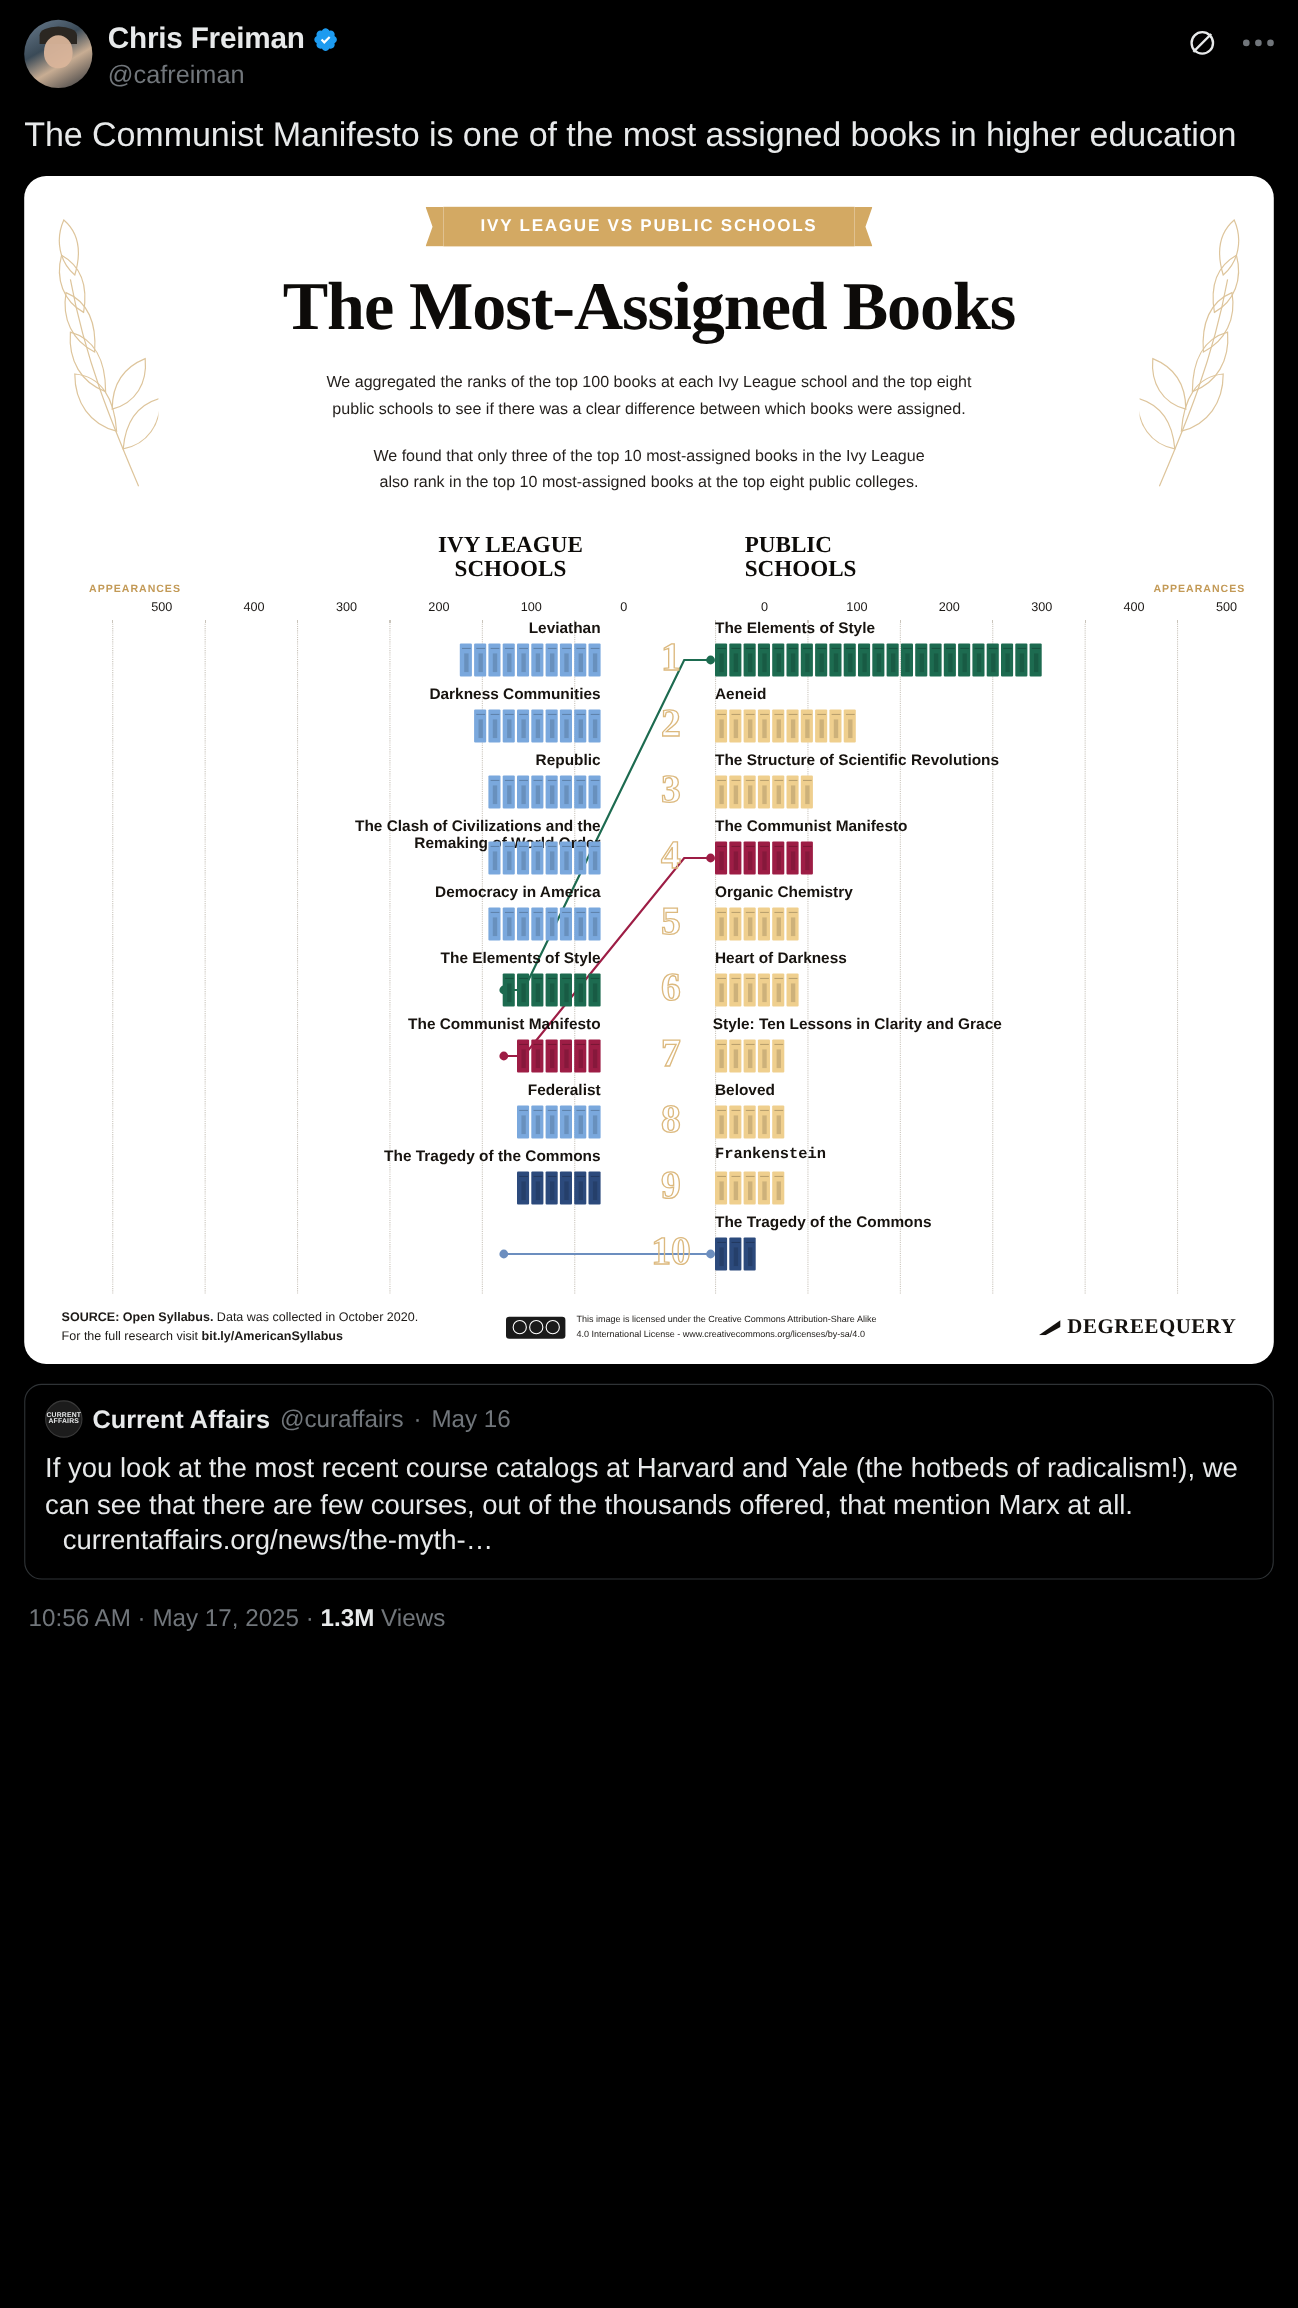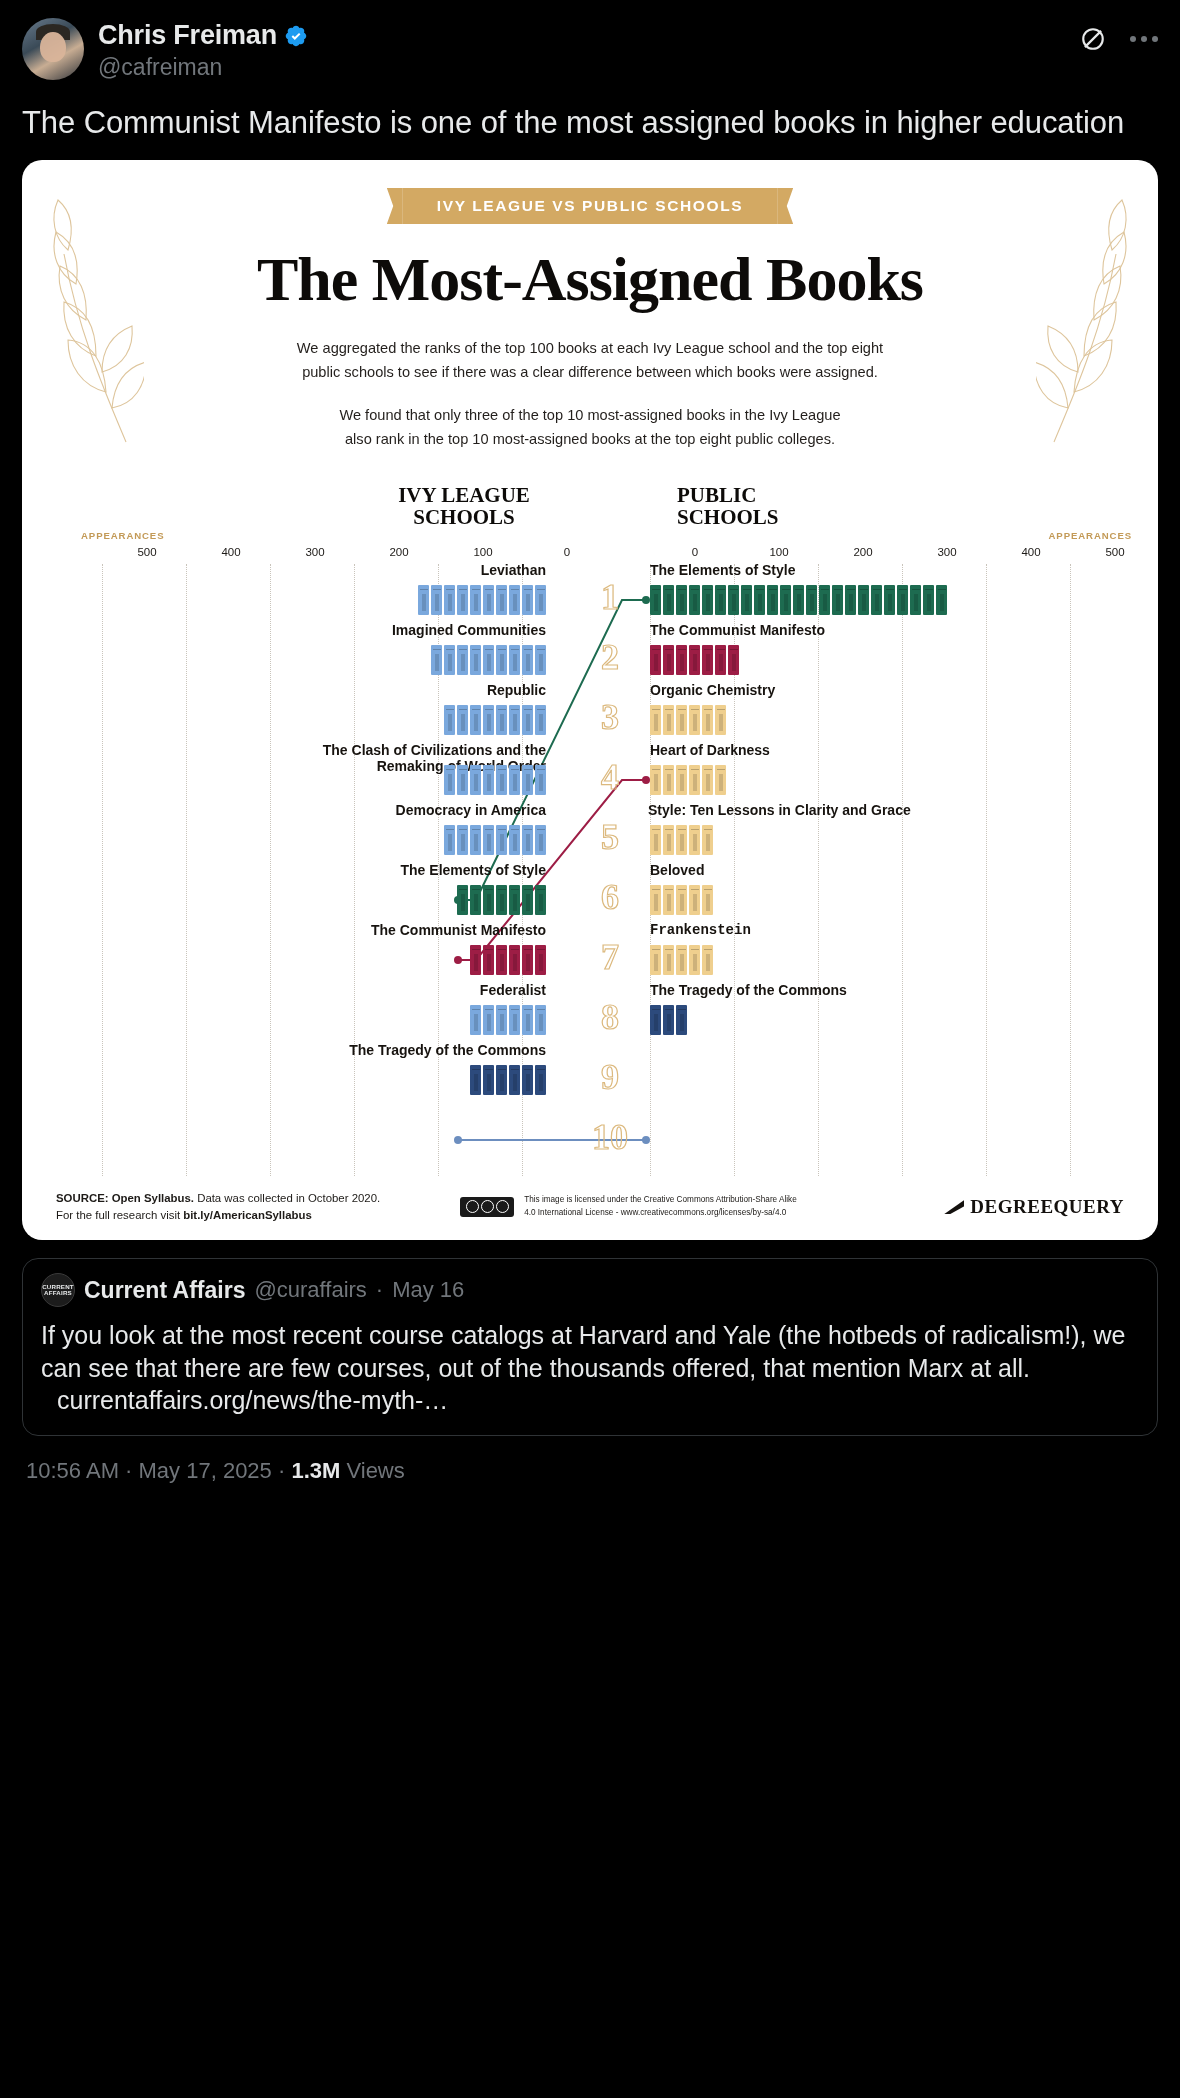--- a/index.html
+++ b/index.html
@@ -308,21 +308,21 @@
               <div class="book" style="background: rgb(122, 168, 221);"></div>
               <div class="book" style="background: rgb(122, 168, 221);"></div>
               <div class="book" style="background: rgb(122, 168, 221);"></div>
               <div class="book" style="background: rgb(122, 168, 221);"></div>
               <div class="book" style="background: rgb(122, 168, 221);"></div>
               <div class="book" style="background: rgb(122, 168, 221);"></div>
               <div class="book" style="background: rgb(122, 168, 221);"></div>
             </div>
           </div>
           <div class="row">
-            <div class="blabel left" style="right: 612px; width: 260px;">Imagined Communities</div>
+            <div class="blabel left" style="right: 612px; width: 260px;">Darkness Communities</div>
             <div class="bars left" style="right: 612px;">
               <div class="book" style="background: rgb(122, 168, 221);"></div>
               <div class="book" style="background: rgb(122, 168, 221);"></div>
               <div class="book" style="background: rgb(122, 168, 221);"></div>
               <div class="book" style="background: rgb(122, 168, 221);"></div>
               <div class="book" style="background: rgb(122, 168, 221);"></div>
               <div class="book" style="background: rgb(122, 168, 221);"></div>
               <div class="book" style="background: rgb(122, 168, 221);"></div>
               <div class="book" style="background: rgb(122, 168, 221);"></div>
               <div class="book" style="background: rgb(122, 168, 221);"></div>
@@ -433,20 +433,47 @@
               <div class="book" style="background: rgb(29, 107, 80);"></div>
               <div class="book" style="background: rgb(29, 107, 80);"></div>
               <div class="book" style="background: rgb(29, 107, 80);"></div>
               <div class="book" style="background: rgb(29, 107, 80);"></div>
               <div class="book" style="background: rgb(29, 107, 80);"></div>
               <div class="book" style="background: rgb(29, 107, 80);"></div>
               <div class="book" style="background: rgb(29, 107, 80);"></div>
               <div class="book" style="background: rgb(29, 107, 80);"></div>
               <div class="book" style="background: rgb(29, 107, 80);"></div>
               <div class="book" style="background: rgb(29, 107, 80);"></div>
+            </div>
+          </div>
+          <div class="row">
+            <div class="blabel right" style="left: 628px; width: 320px;">Aeneid</div>
+            <div class="bars right" style="left: 628px;">
+              <div class="book" style="background: rgb(239, 207, 142);"></div>
+              <div class="book" style="background: rgb(239, 207, 142);"></div>
+              <div class="book" style="background: rgb(239, 207, 142);"></div>
+              <div class="book" style="background: rgb(239, 207, 142);"></div>
+              <div class="book" style="background: rgb(239, 207, 142);"></div>
+              <div class="book" style="background: rgb(239, 207, 142);"></div>
+              <div class="book" style="background: rgb(239, 207, 142);"></div>
+              <div class="book" style="background: rgb(239, 207, 142);"></div>
+              <div class="book" style="background: rgb(239, 207, 142);"></div>
+              <div class="book" style="background: rgb(239, 207, 142);"></div>
+            </div>
+          </div>
+          <div class="row">
+            <div class="blabel right" style="left: 628px; width: 320px;">The Structure of Scientific Revolutions</div>
+            <div class="bars right" style="left: 628px;">
+              <div class="book" style="background: rgb(239, 207, 142);"></div>
+              <div class="book" style="background: rgb(239, 207, 142);"></div>
+              <div class="book" style="background: rgb(239, 207, 142);"></div>
+              <div class="book" style="background: rgb(239, 207, 142);"></div>
+              <div class="book" style="background: rgb(239, 207, 142);"></div>
+              <div class="book" style="background: rgb(239, 207, 142);"></div>
+              <div class="book" style="background: rgb(239, 207, 142);"></div>
             </div>
           </div>
           <div class="row">
             <div class="blabel right" style="left: 628px; width: 320px;">The Communist Manifesto</div>
             <div class="bars right" style="left: 628px;">
               <div class="book" style="background: rgb(157, 29, 69);"></div>
               <div class="book" style="background: rgb(157, 29, 69);"></div>
               <div class="book" style="background: rgb(157, 29, 69);"></div>
               <div class="book" style="background: rgb(157, 29, 69);"></div>
               <div class="book" style="background: rgb(157, 29, 69);"></div>

